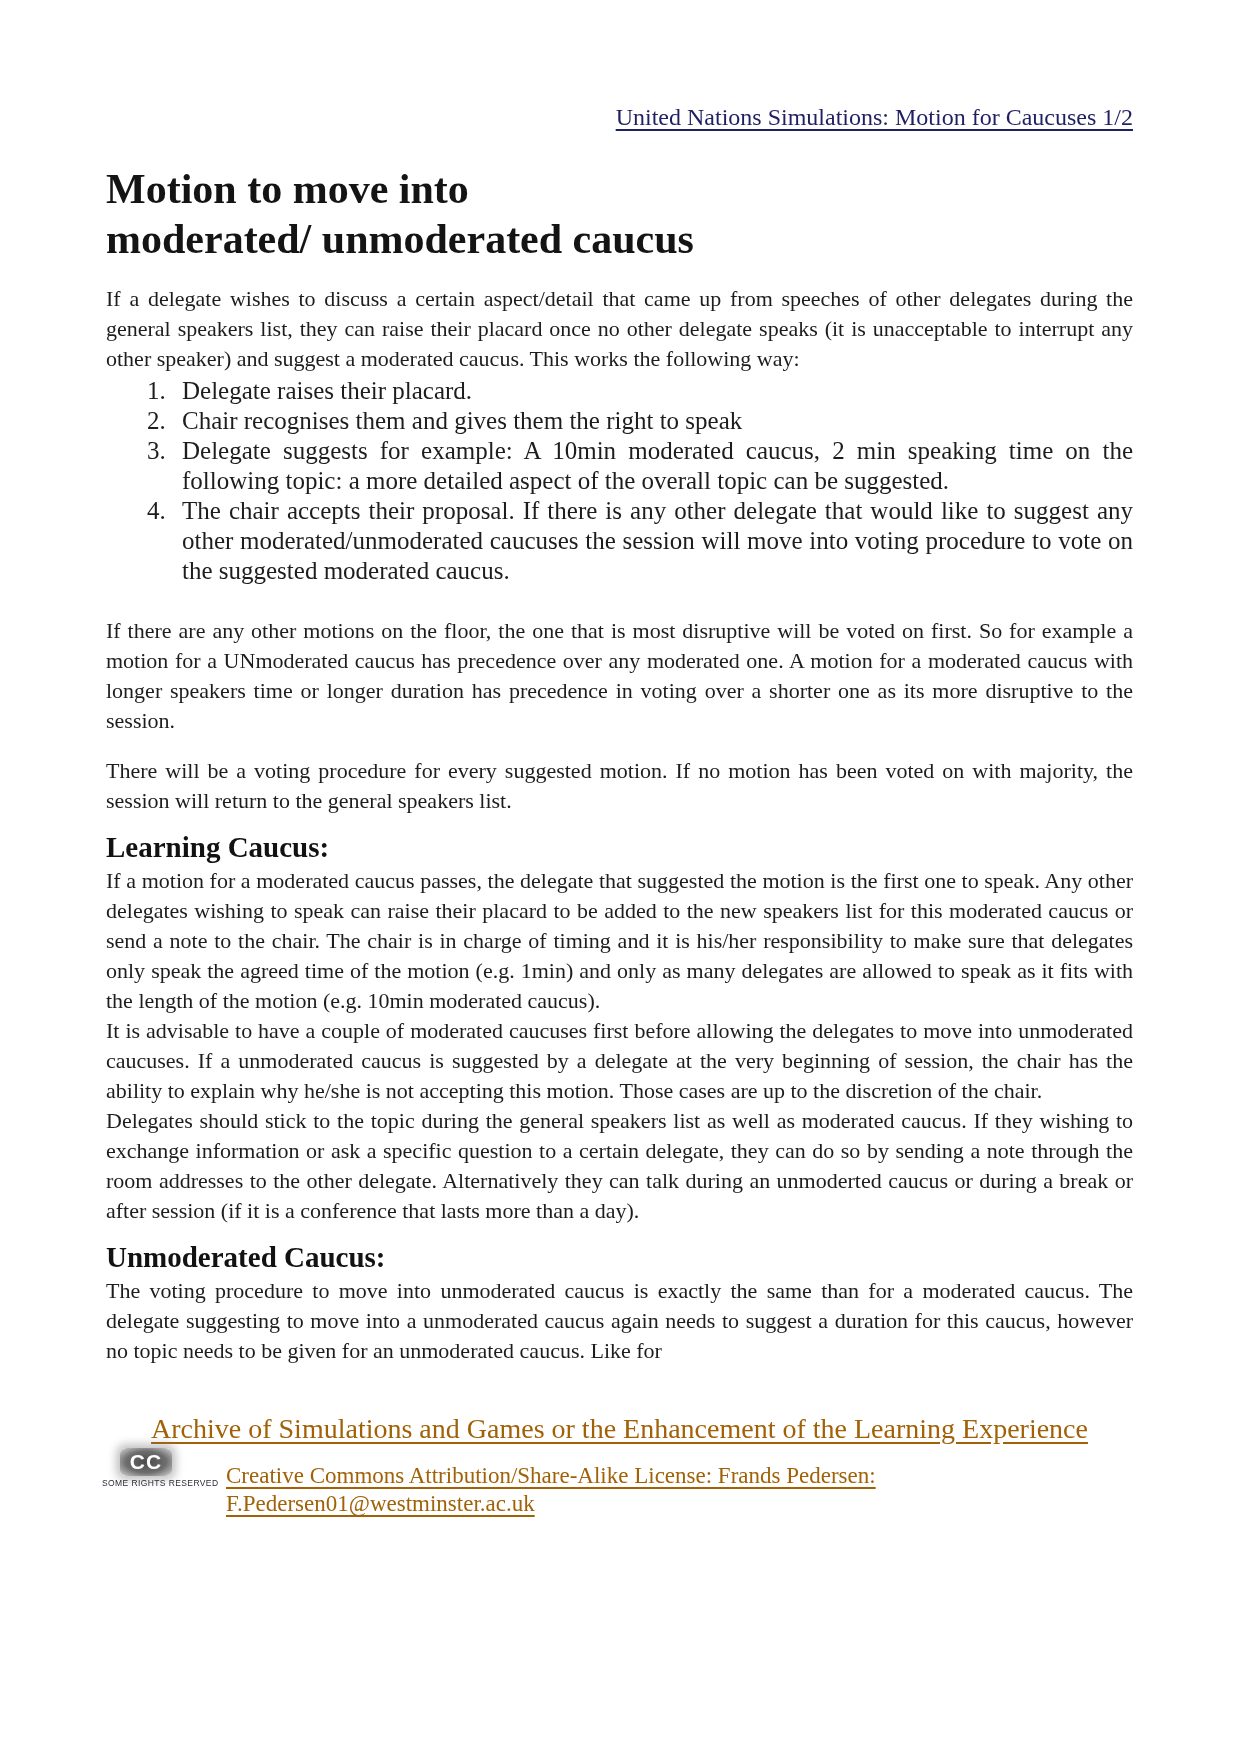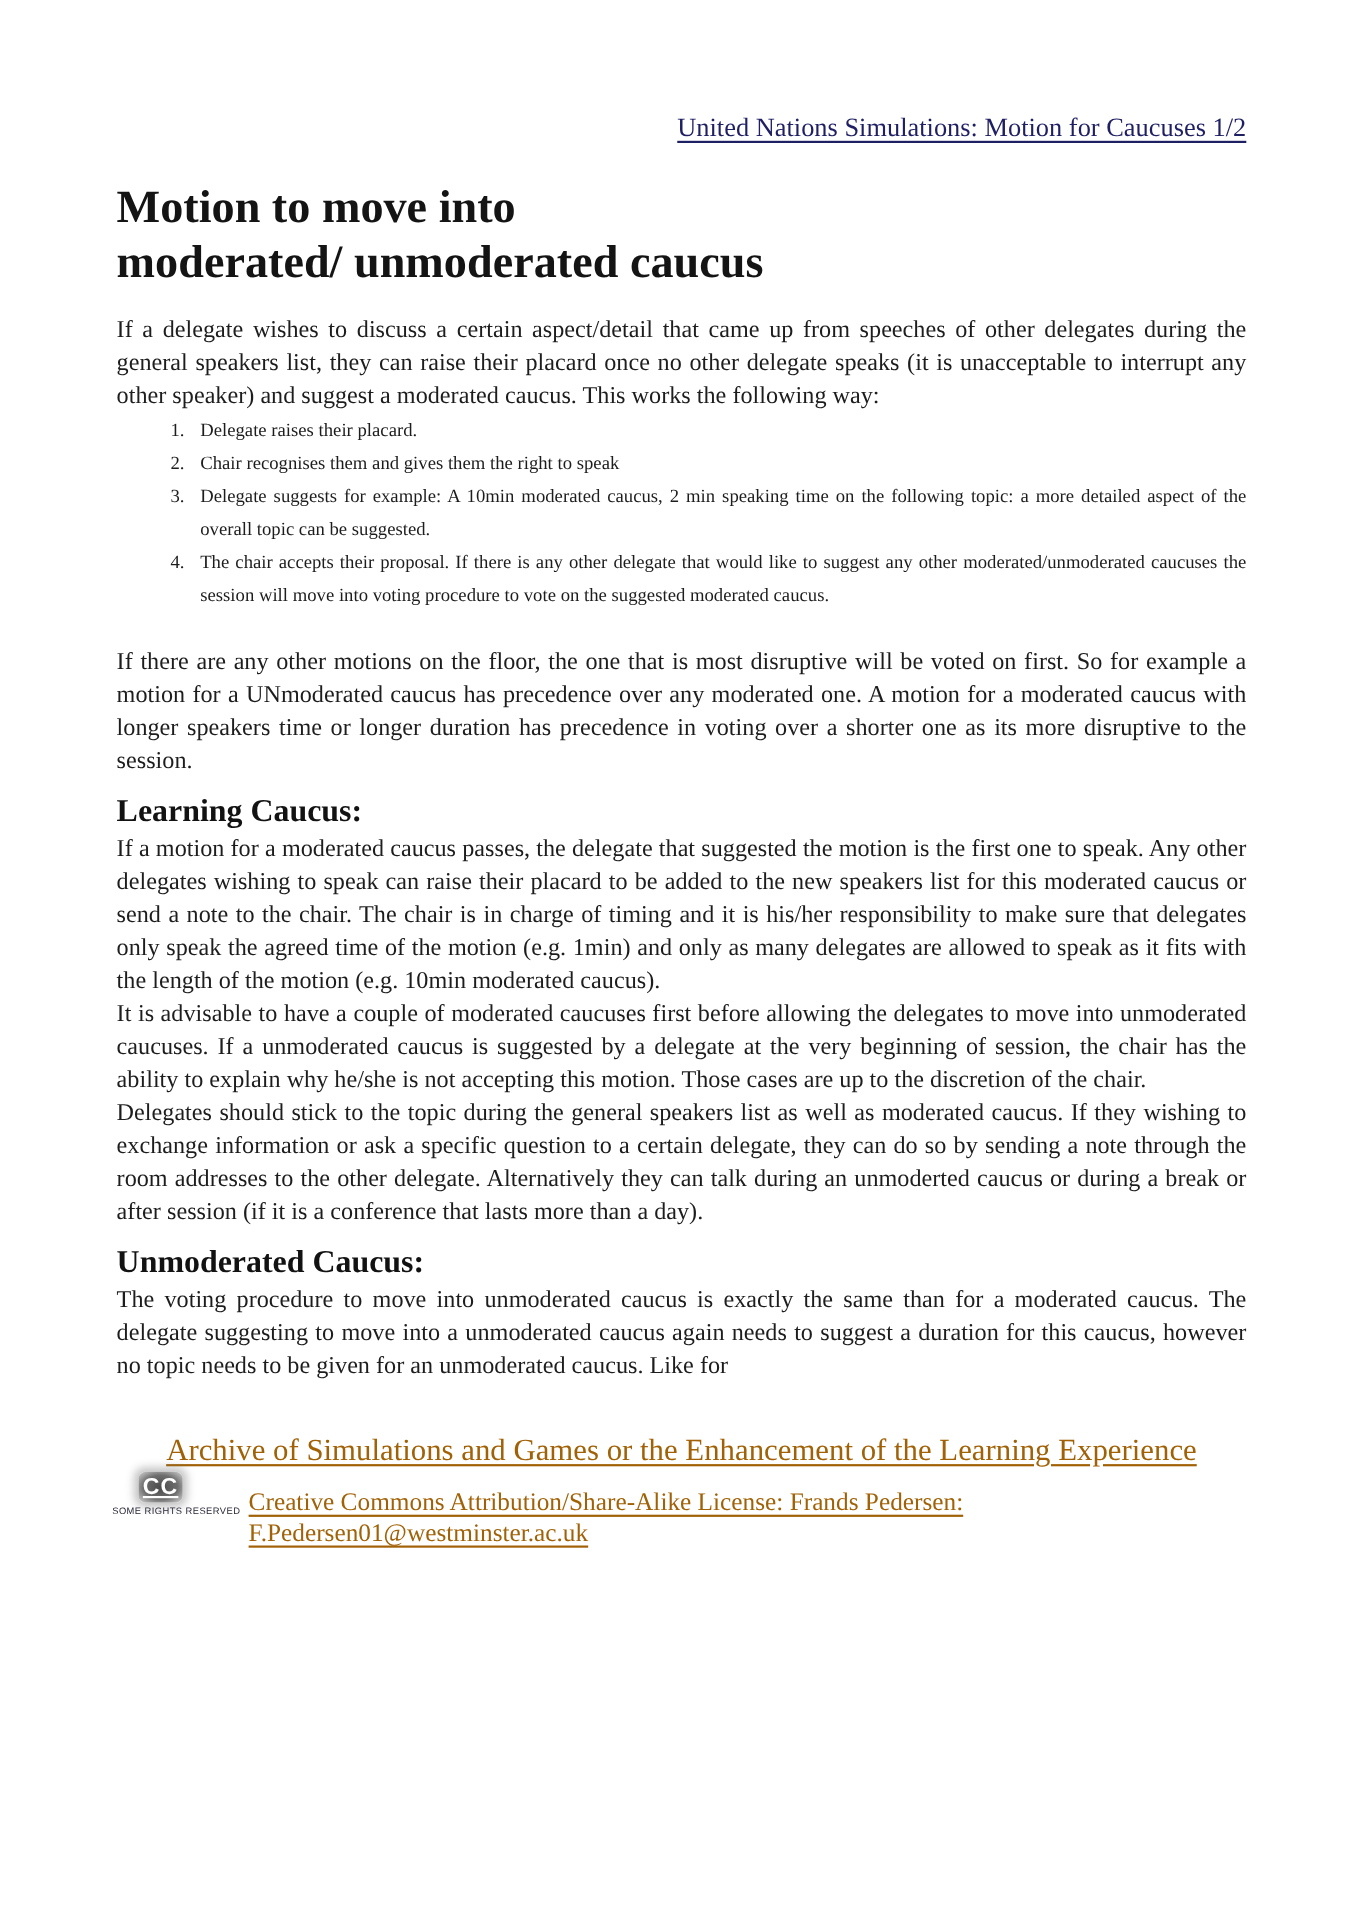--- a/index.html
+++ b/index.html
@@ -45,21 +45,21 @@
     line-height: 30px;
     text-align: justify;
   }
   .para.gap-lg { margin-top: 30px; }
   .para.gap-md { margin-top: 20px; }
   .steps {
     margin: 2px 0 0 0;
     padding-left: 66px;
   }
   .steps li {
-    font-size: 17px;
+    font-size: 25px;
     line-height: 30px;
     text-align: justify;
     padding-left: 10px;
   }
   .section-heading {
     margin: 14px 0 2px 0;
     font-size: 29px;
     line-height: 34px;
     font-weight: bold;
     color: #121212;
@@ -84,32 +84,31 @@
     align-items: flex-start;
   }
   .cc-badge {
     width: 88px;
     flex: 0 0 88px;
     text-align: center;
     margin-left: -4px;
   }
   .cc-mark {
     display: inline-block;
-    width: 40px;
+    width: 52px;
     height: 28px;
     border-radius: 6px;
     background: radial-gradient(ellipse at center, #4a4a4a 0%, #6e6e6e 55%, #b5b5b5 85%, #ffffff 100%);
     box-shadow: 0 0 8px 4px rgba(120,120,120,0.45);
     color: #ffffff;
     font-family: "Liberation Sans", sans-serif;
     font-weight: bold;
     font-size: 21px;
     line-height: 28px;
     letter-spacing: 1px;
-    text-decoration: underline;
   }
   .cc-sub {
     margin-top: 2px;
     font-family: "Liberation Sans", sans-serif;
     font-size: 8.5px;
     letter-spacing: 0.4px;
     color: #2a2a3a;
     white-space: nowrap;
   }
   .license-line {
@@ -137,20 +136,21 @@
 
   <ol class="steps">
     <li>Delegate raises their placard.</li>
     <li>Chair recognises them and gives them the right to speak</li>
     <li>Delegate suggests for example: A 10min moderated caucus, 2 min speaking time on the following topic: a more detailed aspect of the overall topic can be suggested.</li>
     <li>The chair accepts their proposal. If there is any other delegate that would like to suggest any other moderated/unmoderated caucuses the session will move into voting procedure to vote on the suggested moderated caucus.</li>
   </ol>
 
   <p class="para gap-lg">If there are any other motions on the floor, the one that is most disruptive will be voted on first. So for example a motion for a UNmoderated caucus has precedence over any moderated one. A motion for a moderated caucus with longer speakers time or longer duration has precedence in voting  over a shorter one as  its more disruptive to the session.</p>
 
+  <p class="para gap-md">There will be a voting procedure for every suggested motion. If no motion has been voted on with majority, the session will return to the general speakers list.</p>
 
   <h2 class="section-heading">Learning Caucus:</h2>
 
   <p class="para">If a motion for a moderated caucus passes, the delegate that suggested the motion is the first one to speak. Any other delegates wishing to speak can raise their placard to be added to the new speakers list for this moderated caucus or send a note to the chair. The chair is in charge of timing and it is his/her responsibility to make sure that delegates only speak the agreed time of the motion (e.g. 1min) and only as many delegates are allowed to speak as it fits with the length of the motion (e.g. 10min moderated caucus).</p>
   <p class="para">It is advisable to have a couple of moderated caucuses first before allowing the delegates to move into unmoderated caucuses. If a unmoderated caucus is suggested by a delegate at the very beginning of session, the chair has the ability to explain why he/she is not accepting this motion. Those cases are up to the discretion of the chair.</p>
   <p class="para">Delegates should stick to the topic during the general speakers list as well as moderated caucus. If they wishing to exchange information or ask a specific question to a certain delegate, they can do so by sending a note through the room addresses to the other delegate. Alternatively they can talk during an unmoderted caucus or during a break or after session (if it is a conference that lasts more than a day).</p>
 
   <h2 class="section-heading">Unmoderated Caucus:</h2>
 
   <p class="para">The voting procedure to move into unmoderated caucus is exactly the same than for a moderated caucus. The delegate suggesting to move into a unmoderated caucus again needs to suggest a duration for this caucus, however no topic needs to be given for an unmoderated caucus. Like for</p>

